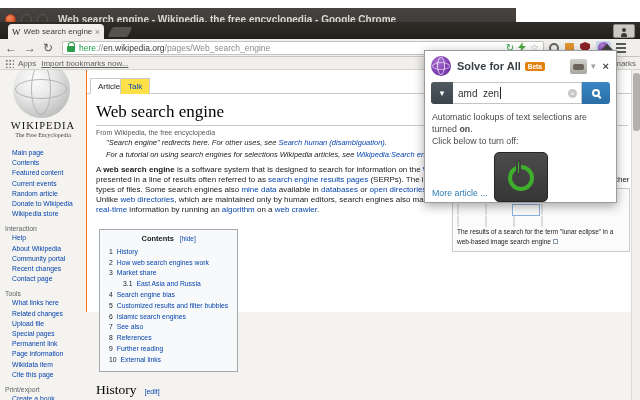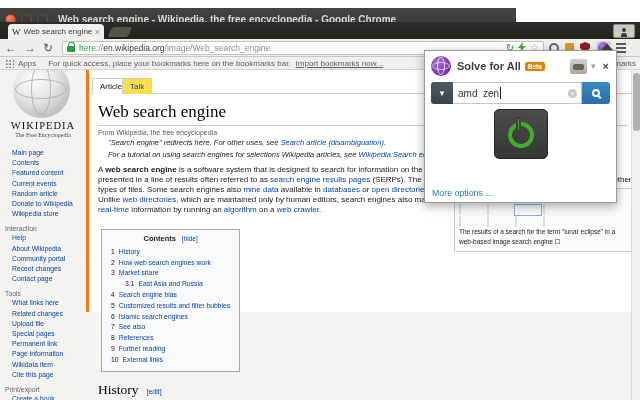--- a/index.html
+++ b/index.html
@@ -71,21 +71,21 @@
   .wordmark{position:absolute;left:0;top:50px;width:86px;text-align:center;
     font-family:"Liberation Serif",serif;font-size:10.5px;letter-spacing:1px;color:#111;}
   .wordsub{position:absolute;left:0;top:62px;width:86px;text-align:center;
     font-family:"Liberation Serif",serif;font-size:6px;color:#444;}
   .sb-group{margin-top:6px;}
   .sb-head{font-size:6.8px;color:#60656a;margin:3px 0 1px 5px;}
   .sb-link{display:block;font-size:6.8px;color:#0645ad;margin-left:12px;line-height:10.2px;text-decoration:none;}
   .sb-lists{position:absolute;left:0;top:72px;width:86px;}
 
   .content{position:absolute;left:86px;top:0;width:545px;height:242px;background:#fff;
-    border-left:3px solid #f97316;}
+    border-left:1px solid #f97316;}
   .ctabs{position:relative;height:24px;border-bottom:1px solid #c8ccd1;background:#fff;}
   .ctab{position:absolute;bottom:-1px;height:16px;padding:0 7px;font-size:8px;line-height:16px;}
   .ctab.active{left:3px;background:#fff;border:1px solid #c8ccd1;border-bottom:1px solid #fff;color:#222;}
   .ctab.plain{left:33px;background:#fde047;border:1px solid #c8ccd1;border-bottom:none;color:#0645ad;}
   .cmain{padding:6px 3px 0 9px;color:#202122;}
   h1.wtitle{font-family:"Liberation Serif",serif;font-weight:normal;font-size:17px;margin:2px 0 0 0;
     padding-bottom:3px;border-bottom:1px solid #c8ccd1;color:#000;}
   .tagline{font-size:7px;color:#54595d;margin-top:3px;}
   .hatnote{font-size:7.5px;font-style:italic;margin:2px 0 0 10px;line-height:10px;}
   .hatnote:first-of-type{margin-top:8px;}
@@ -206,42 +206,41 @@
     <span class="person"></span>
   </div>
 </div>
 
 <div class="toolbar">
   <span class="navbtn">←</span>
   <span class="navbtn">→</span>
   <span class="navbtn">↻</span>
   <div class="urlbar">
     <span class="lock"></span>
-    <span class="url"><span class="u-scheme">here</span><span class="u-sep">://</span><span class="u-host">en.wikipedia.org</span><span class="u-path">/image/Web_search_engine</span></span>
+    <span class="url"><span class="u-scheme">here</span><span class="u-sep">://</span><span class="u-host">en.wikipedia.org</span><span class="u-path">/pages/Web_search_engine</span></span>
     <span class="pageaction pa-reload">↻</span>
     <span class="pageaction"><svg width="8" height="10" viewBox="0 0 8 10">
           <polygon points="5,0 0,6 3,6 2,10 8,4 4.5,4" fill="#4fa83d"></polygon>
         </svg></span>
     <span class="pageaction pa-star">☆</span>
   </div>
   <div class="extrow">
     <span class="ring"></span>
     <span class="flagicon"></span>
     <span class="shield"></span>
     <span class="purplewrap">
       <span class="purpleglobe"></span>
     </span>
     <span class="menuicon"></span>
   </div>
 </div>
 
 <div class="bookmarks">
   <span class="appsgrid"></span>
   <span>Apps</span>
-  <span class="bm-hint">For quick access, place your bookmarks here on the bookmarks bar.</span>
   <span class="bm-import">Import bookmarks now...</span>
   <span class="bm-other">Other bookmarks</span>
 </div>
 
 <div class="page">
   <div class="sidebar">
     <div class="globe">
         <span class="mer1"></span>
         <span class="mer2"></span>
       </div>
@@ -285,21 +284,21 @@
   </div>
 
   <div class="content">
     <div class="ctabs">
       <span class="ctab active">Article</span>
       <span class="ctab plain">Talk</span>
     </div>
     <div class="cmain">
       <h1 class="wtitle">Web search engine</h1>
       <div class="tagline">From Wikipedia, the free encyclopedia</div>
-      <div class="hatnote"><span>"Search engine" redirects here. For other uses, see </span><span class="wlink">Search article (disambiguation)</span><span>.</span></div>
+      <div class="hatnote"><span>"Search engine" redirects here. For other uses, see </span><span class="wlink">Search human (disambiguation)</span><span>.</span></div>
       <div class="hatnote"><span>For a tutorial on using search engines for selections Wikipedia articles, see </span><span class="wlink">Wikipedia:Search engine test</span><span>.</span></div>
 
       <div class="para">
         <span><span>A </span><span class="wbold">web search engine</span><span> is a software system that is designed to search for information on the </span><span class="wlink">World Wide Web</span><span>. The search results are generally presented in a line of results often referred to as </span><span class="wlink">search engine results pages</span><span> (SERPs). The information may be a mix of </span><span class="wlink">web pages</span><span>, images, and other types of files. Some search engines also </span></span><span class="imgpanel">
           <span class="panelbody">
             <span class="thumbgrid">
               <span class="th v-seq" title="lunar eclipse sequence"><span class="im"></span><span class="cap"></span></span>
               <span class="th v-full" title="full moon"><span class="im"></span><span class="cap"></span></span>
               <span class="th v-dot" title="moon in night sky"><span class="im"></span><span class="cap"></span></span>
               <span class="th v-land" title="moonrise landscape"><span class="im"></span><span class="cap"></span></span>
@@ -367,22 +366,23 @@
       </span>
     <span class="pinput">
       <span class="pquery">amd  zen</span>
         <span class="caret"></span>
       <span class="pclear">×</span>
     </span>
     <span class="pbtn">
         <span class="mag"></span>
       </span>
   </div>
+  <div class="pstatus"><span>Automatic lookups of text selections are turned </span><b>on</b><span>.</span><br><span>Click below to turn off:</span></div>
   <div class="powerwrap">
     <span class="powerbtn">
       <span class="pglyph">
           <span class="pring"></span>
           <span class="pbar"></span>
         </span>
     </span>
   </div>
-  <div class="pmore">More options ...</div>
+  <div class="pmore">More article ...</div>
 </div>
 
 </body></html>

